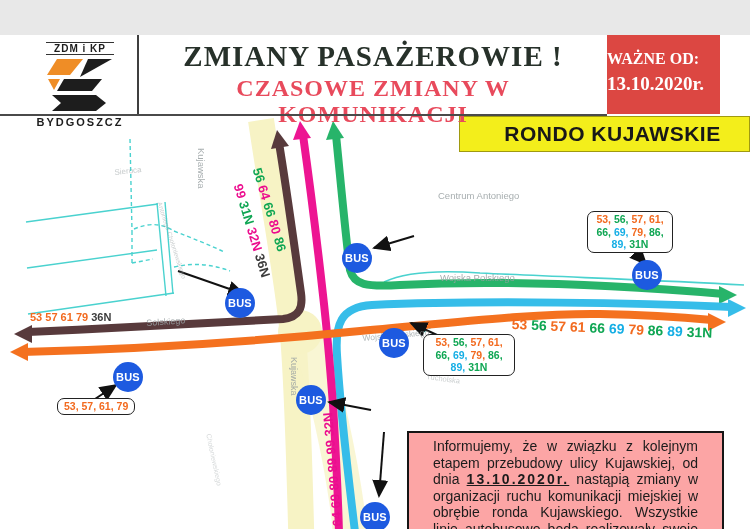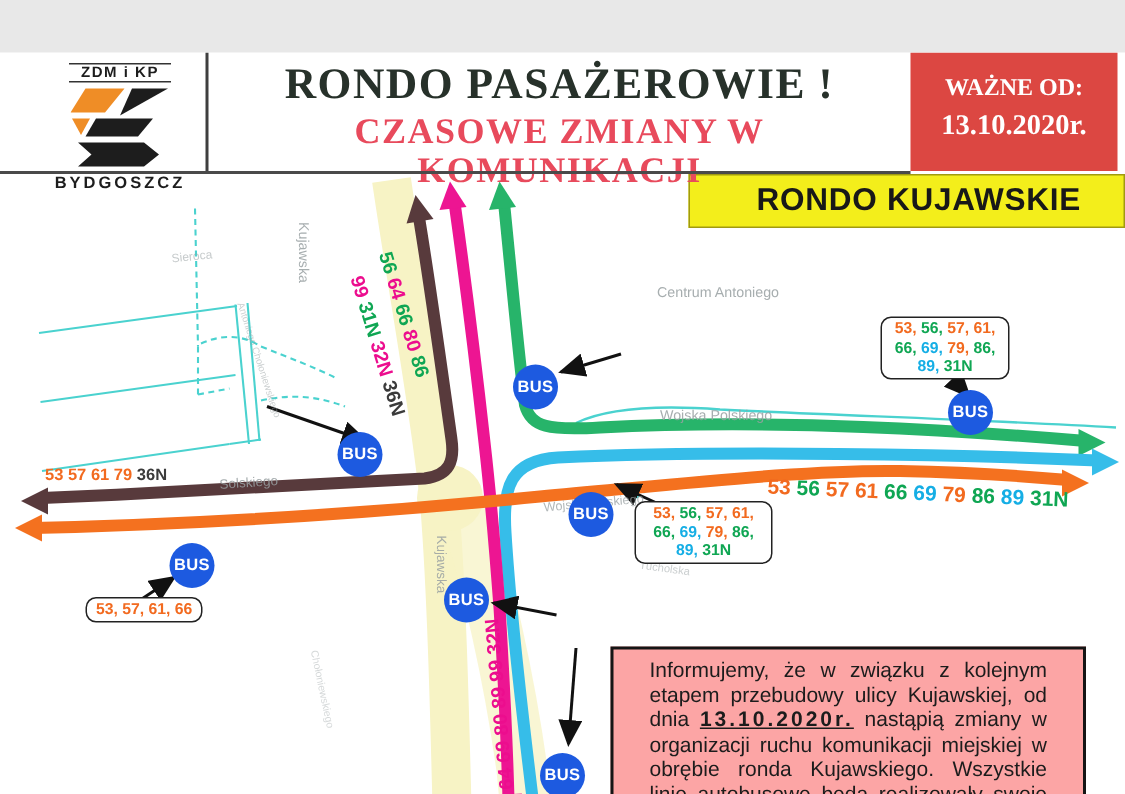--- a/index.html
+++ b/index.html
@@ -11,22 +11,22 @@
             border-top:1px solid #333;border-bottom:1px solid #333;display:inline-block;padding:0 8px;}
   .logo-mark{display:block;margin:2px auto 0 auto;}
   .logo-city{font-size:11px;font-weight:bold;letter-spacing:2px;color:#1d1d1d;
              border-top:1px solid #333;display:inline-block;padding:1px 2px 0 2px;}
   .vsep{position:absolute;left:137px;top:0;width:2px;height:80px;background:#3f3f3f;z-index:7;}
   .titles{position:absolute;left:139px;top:0;width:468px;height:80px;text-align:center;z-index:7;}
   .title-main{margin:0;padding-top:5px;font-family:"Liberation Serif",serif;font-weight:bold;
               font-size:29px;line-height:32px;letter-spacing:1px;}
   .title-sub{margin:0;padding-top:3px;font-family:"Liberation Serif",serif;font-weight:600;
              font-size:24px;line-height:26px;letter-spacing:1px;}
-  .validbox{position:absolute;left:607px;top:0;width:138px;height:79px;z-index:7;
-            color:#fff;text-align:center;font-family:"Liberation Serif",serif;font-weight:bold;}
+  .validbox{position:absolute;left:607px;top:0;width:113px;height:79px;z-index:7;
+            color:#fff;font-family:"Liberation Serif",serif;font-weight:bold;}
   .validbox .l1{font-size:16px;margin-top:15px;}
   .validbox .l2{font-size:19px;margin-top:5px;}
   .hrule{position:absolute;left:0;top:79px;width:607px;height:2px;background:#4a4a4a;z-index:7;}
   .banner{position:absolute;left:459px;top:81px;width:291px;height:36px;z-index:6;
           border:1px solid #a09a10;box-sizing:border-box;display:flex;align-items:center;justify-content:center;
           font-size:21px;font-weight:bold;letter-spacing:.5px;color:#181818;padding-left:16px;}
   
   .maplayer{position:absolute;left:0;top:0;z-index:1;}
   .st{position:absolute;color:#98a0a2;white-space:nowrap;z-index:2;transform-origin:0 0;}
   .rt{position:absolute;font-weight:bold;white-space:nowrap;z-index:2;transform-origin:0 0;font-size:13px;}
@@ -154,21 +154,21 @@
       <polygon points="10,1 36,1 23,17 0,17" fill="#ef8d26"></polygon>
       <polygon points="41,1 65,1 33,19" fill="#1d1d1d"></polygon>
       <polygon points="1,21 13,21 7,32" fill="#ef8d26"></polygon>
       <polygon points="17,21 55,21 45,33 10,33" fill="#1d1d1d"></polygon>
       <polygon points="5,37 49,37 59,45 49,53 5,53 14,45" fill="#1d1d1d"></polygon>
     </svg>
     <div class="logo-city">BYDGOSZCZ</div>
   </div>
   <div class="vsep"></div>
   <div class="titles">
-    <h1 class="title-main" style="color: rgb(39, 49, 42);">RONDO PASAŻEROWIE !</h1>
+    <h1 class="title-main" style="color: rgb(39, 49, 42);">ZMIANY PASAŻEROWIE !</h1>
     <h2 class="title-sub" style="color: rgb(232, 74, 92);">CZASOWE ZMIANY W KOMUNIKACJI</h2>
   </div>
   <div class="validbox" style="background-color: rgb(220, 71, 66);">
     <div class="l1">WAŻNE OD:</div>
     <div class="l2">13.10.2020r.</div>
   </div>
   <div class="hrule"></div>
   <div class="banner" style="background-color: rgb(243, 238, 27);">RONDO KUJAWSKIE</div>
 
   <span class="st st-kujawska">Kujawska</span>
@@ -194,21 +194,21 @@
     <div><span style="color: rgb(242, 106, 31);">53, </span><span style="color: rgb(15, 166, 83);">56, </span><span style="color: rgb(242, 106, 31);">57, </span><span style="color: rgb(242, 106, 31);">61,</span></div>
     <div><span style="color: rgb(15, 166, 83);">66, </span><span style="color: rgb(21, 174, 229);">69, </span><span style="color: rgb(242, 106, 31);">79, </span><span style="color: rgb(15, 166, 83);">86,</span></div>
     <div><span style="color: rgb(21, 174, 229);">89, </span><span style="color: rgb(15, 166, 83);">31N</span></div>
   </div>
   <div class="lab lab-center">
     <div><span style="color: rgb(242, 106, 31);">53, </span><span style="color: rgb(15, 166, 83);">56, </span><span style="color: rgb(242, 106, 31);">57, </span><span style="color: rgb(242, 106, 31);">61,</span></div>
     <div><span style="color: rgb(15, 166, 83);">66, </span><span style="color: rgb(21, 174, 229);">69, </span><span style="color: rgb(242, 106, 31);">79, </span><span style="color: rgb(15, 166, 83);">86,</span></div>
     <div><span style="color: rgb(21, 174, 229);">89, </span><span style="color: rgb(15, 166, 83);">31N</span></div>
   </div>
   <div class="lab lab-southwest">
-    <div><span style="color: rgb(242, 106, 31);">53, 57, 61, 66</span></div>
+    <div><span style="color: rgb(242, 106, 31);">53, 57, 61, 79</span></div>
   </div>
 
   <div class="bus b1" style="background-color: rgb(29, 90, 224);">BUS</div>
   <div class="bus b2" style="background-color: rgb(29, 90, 224);">BUS</div>
   <div class="bus b3" style="background-color: rgb(29, 90, 224);">BUS</div>
   <div class="bus b4" style="background-color: rgb(29, 90, 224);">BUS</div>
   <div class="bus b5" style="background-color: rgb(29, 90, 224);">BUS</div>
   <div class="bus b6" style="background-color: rgb(29, 90, 224);">BUS</div>
   <div class="bus b7" style="background-color: rgb(29, 90, 224);">BUS</div>
 

